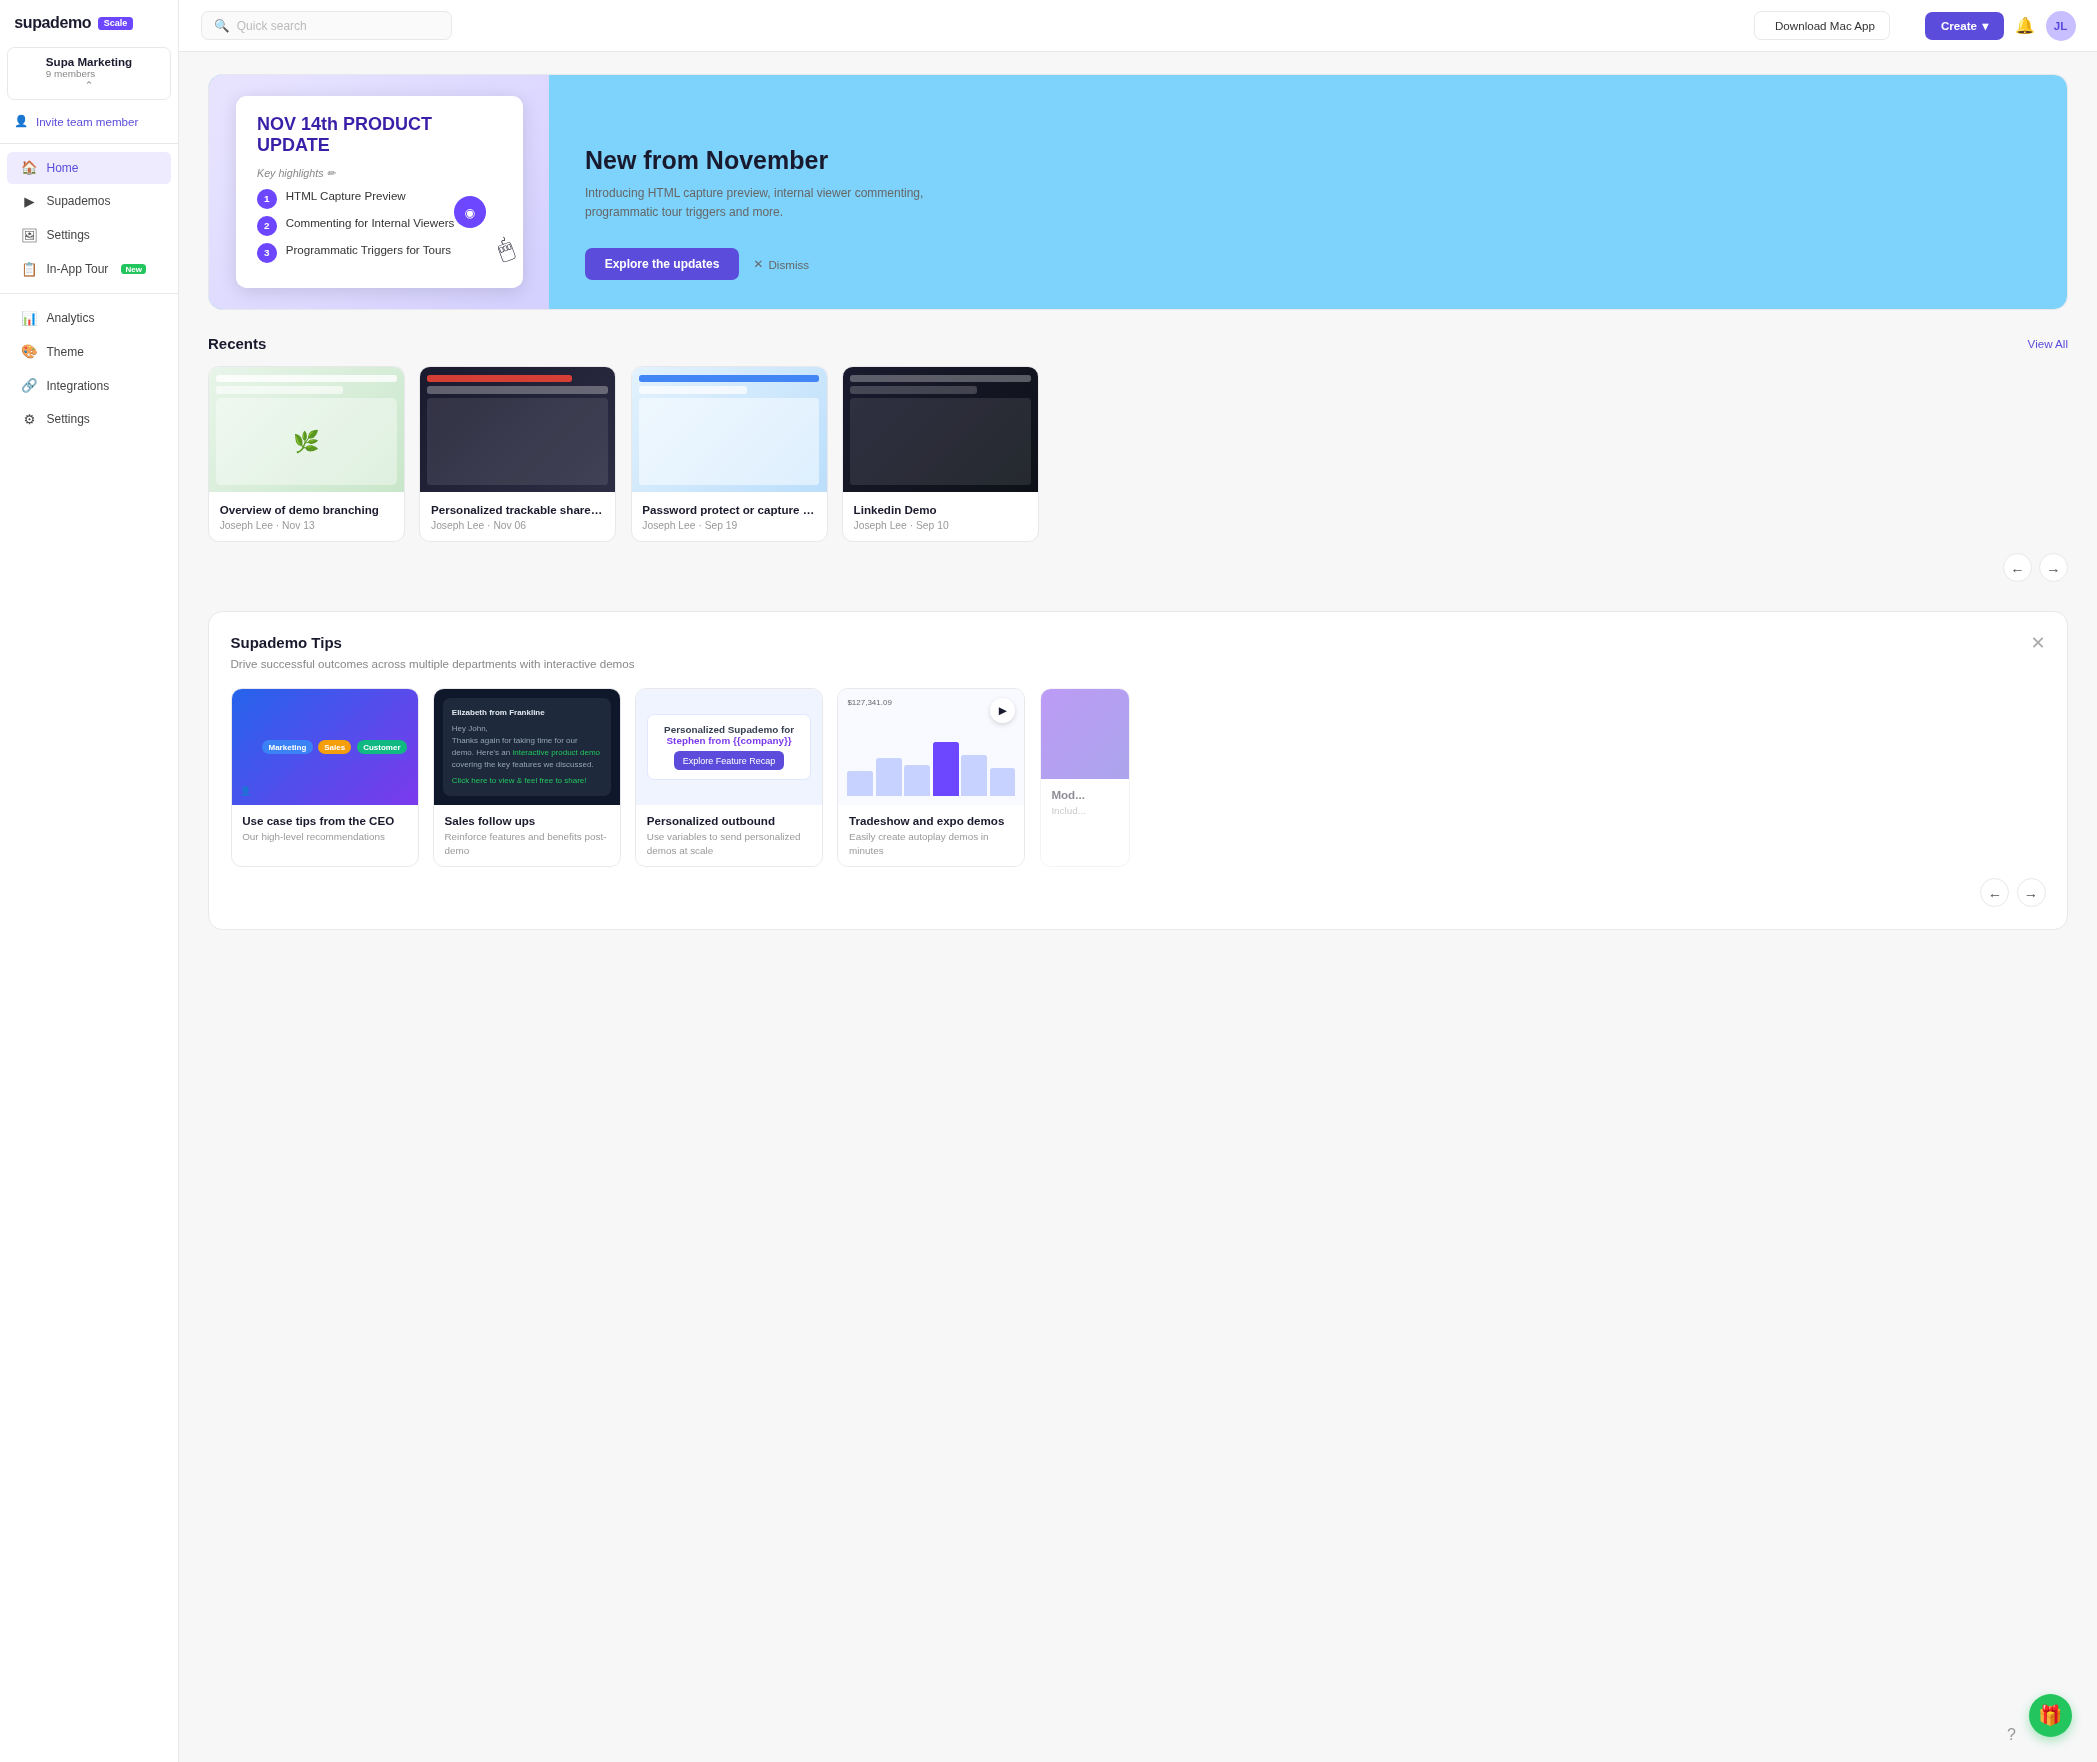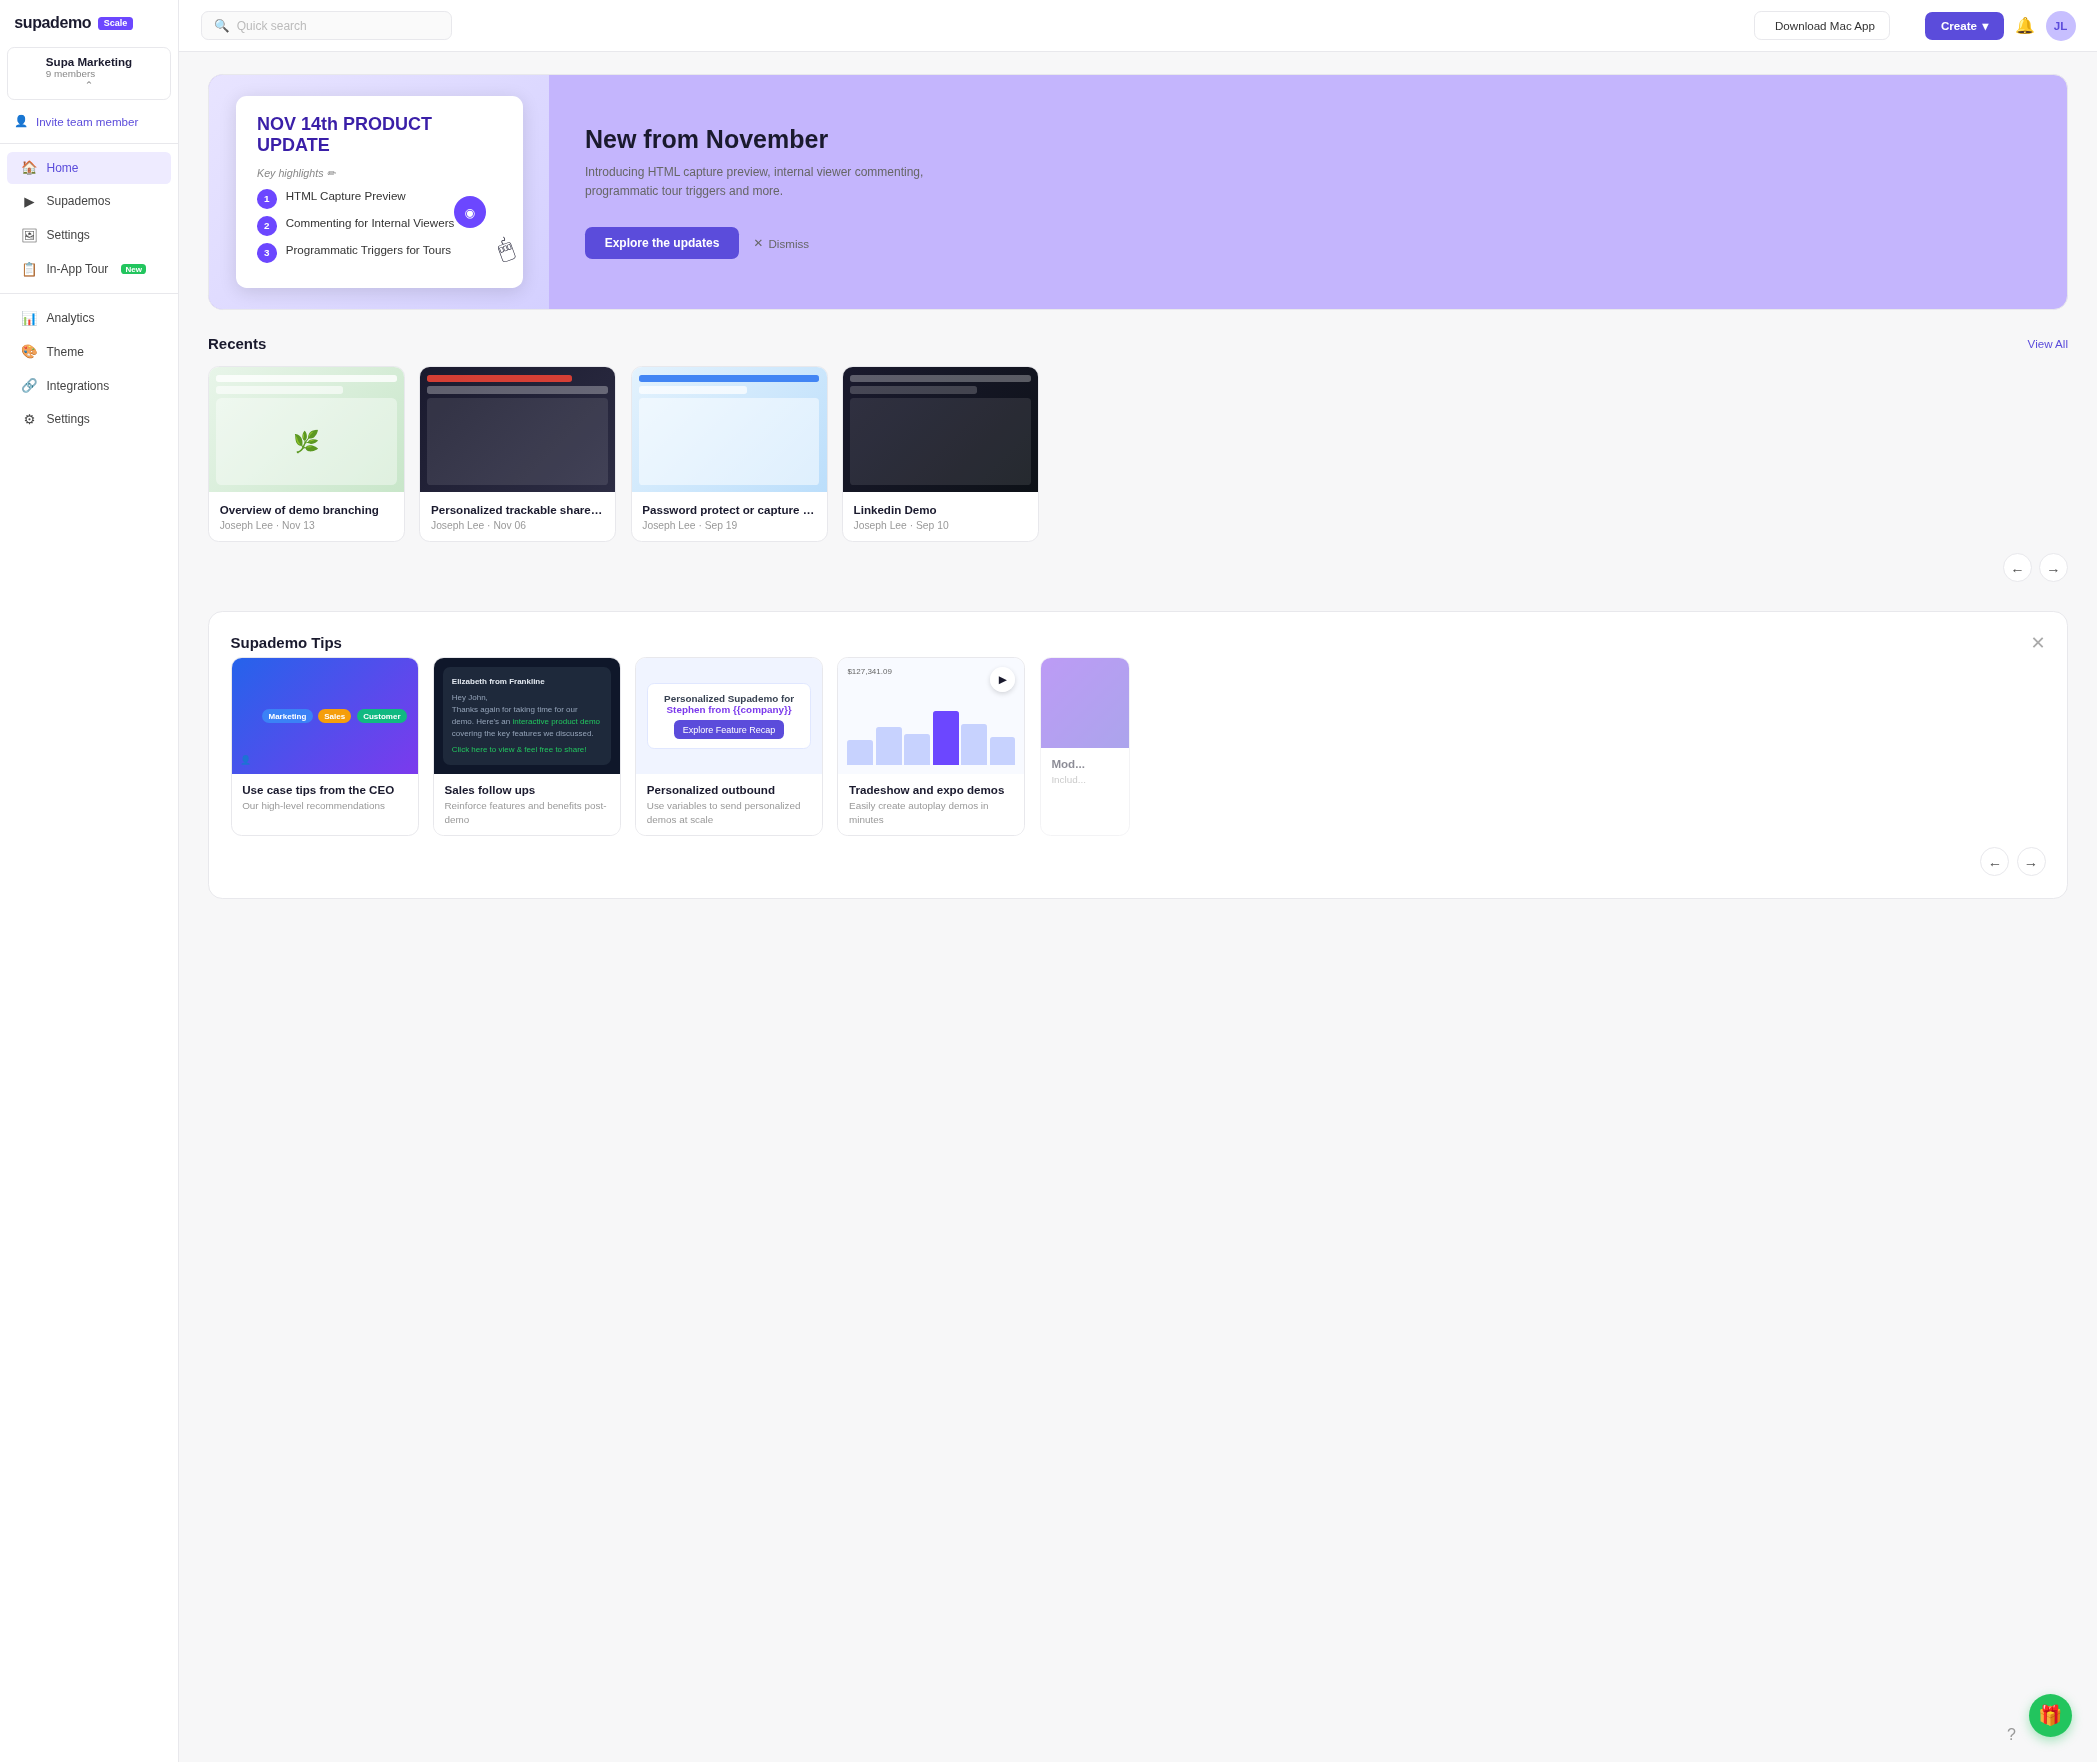--- a/index.html
+++ b/index.html
@@ -34,21 +34,21 @@
     .apple-icon { font-size: 14.3px; }
     .create-btn { display: flex; align-items: center; gap: 5.4px; padding: 7.2px 16px; background: #5b4cdb; color: #fff; border-radius: 7.2px; cursor: pointer; font-size: 11.6px; font-weight: 600; border: none; margin-left: 24px; }
     .bell-icon { font-size: 16px; color: #666; cursor: pointer; }
     .avatar { width: 30px; height: 30px; border-radius: 50%; background: #c7bfff; display: flex; align-items: center; justify-content: center; color: #5b4cdb; font-weight: 700; font-size: 11.6px; cursor: pointer; overflow: hidden; }
     .gift-fab { position: fixed; bottom: 25px; right: 25px; width: 43px; height: 43px; background: #22c55e; border-radius: 50%; display: flex; align-items: center; justify-content: center; cursor: pointer; box-shadow: 0 3.6px 10.7px rgba(34,197,94,0.4); z-index: 100; font-size: 19.7px; }
 
     
     .content { padding: 21.5px 29px; flex: 1; }
 
     
-    .update-banner { background: #c4b5fd; border-radius: 14.3px; border: 0.9px solid #e8e8ec; display: flex; align-items: center; margin-bottom: 25px; overflow: hidden; min-height: 179px; }
+    .update-banner { background: #7dd3fc; border-radius: 14.3px; border: 0.9px solid #e8e8ec; display: flex; align-items: flex-end; margin-bottom: 25px; overflow: hidden; min-height: 179px; }
     .banner-visual { flex: 0 0 340px; background: linear-gradient(135deg, #e8e4ff 0%, #d4d0ff 100%); display: flex; align-items: center; justify-content: center; padding: 21.5px; min-height: 179px; position: relative; overflow: hidden; }
     .banner-card { background: #fff; border-radius: 10.7px; padding: 18px 21.5px; width: 287px; box-shadow: 0 3.6px 18px rgba(0,0,0,0.12); }
     .banner-card-title { font-size: 18px; font-weight: 900; color: #3a1fa8; margin-bottom: 10.7px; }
     .banner-card-highlights { font-size: 10.7px; color: #888; margin-bottom: 9px; font-style: italic; }
     .banner-card-item { display: flex; align-items: flex-start; gap: 9px; margin-bottom: 7.2px; font-size: 11.6px; color: #333; }
     .banner-card-num { width: 19.7px; height: 19.7px; background: #6c47ff; color: #fff; border-radius: 50%; display: flex; align-items: center; justify-content: center; font-size: 9.9px; font-weight: 700; flex-shrink: 0; }
     .cursor-icon { position: absolute; right: 36px; bottom: 45px; font-size: 25px; transform: rotate(-20deg); }
     .circle-purple { position: absolute; right: 63px; bottom: 81px; width: 32px; height: 32px; background: #6c47ff; border-radius: 50%; display: flex; align-items: center; justify-content: center; }
     .banner-content { flex: 1; padding: 29px 36px; }
     .banner-title { font-size: 25px; font-weight: 800; color: #1a1a2e; margin-bottom: 9px; }
@@ -286,20 +286,21 @@
       </div>
     </div>
 
     <div class="tips-section">
       <div class="tips-header">
         <div>
           <div class="tips-title">Supademo Tips</div>
         </div>
         <button class="close-tips-btn">✕</button>
       </div>
+      <div class="tips-desc">Drive successful outcomes across multiple departments with interactive demos</div>
       <div class="tips-grid">
 
         <div class="tip-card">
           <div class="tip-thumb" style="background:linear-gradient(135deg,#2563eb,#7c3aed);">
             <div style="display:flex;gap:5.4px;flex-wrap:wrap;padding:10.7px;align-items:flex-end;justify-content:flex-end;width:100%;">
               <span style="background:#3b82f6;color:#fff;font-size:8px;padding:2.7px 6.3px;border-radius:9px;font-weight:600;">Marketing</span>
               <span style="background:#f59e0b;color:#fff;font-size:8px;padding:2.7px 6.3px;border-radius:9px;font-weight:600;">Sales</span>
               <span style="background:#10b981;color:#fff;font-size:8px;padding:2.7px 6.3px;border-radius:9px;font-weight:600;">Customer</span>
             </div>
             <div style="position:absolute;bottom:9px;left:9px;color:rgba(255,255,255,0.9);font-size:9px;">👤</div>

